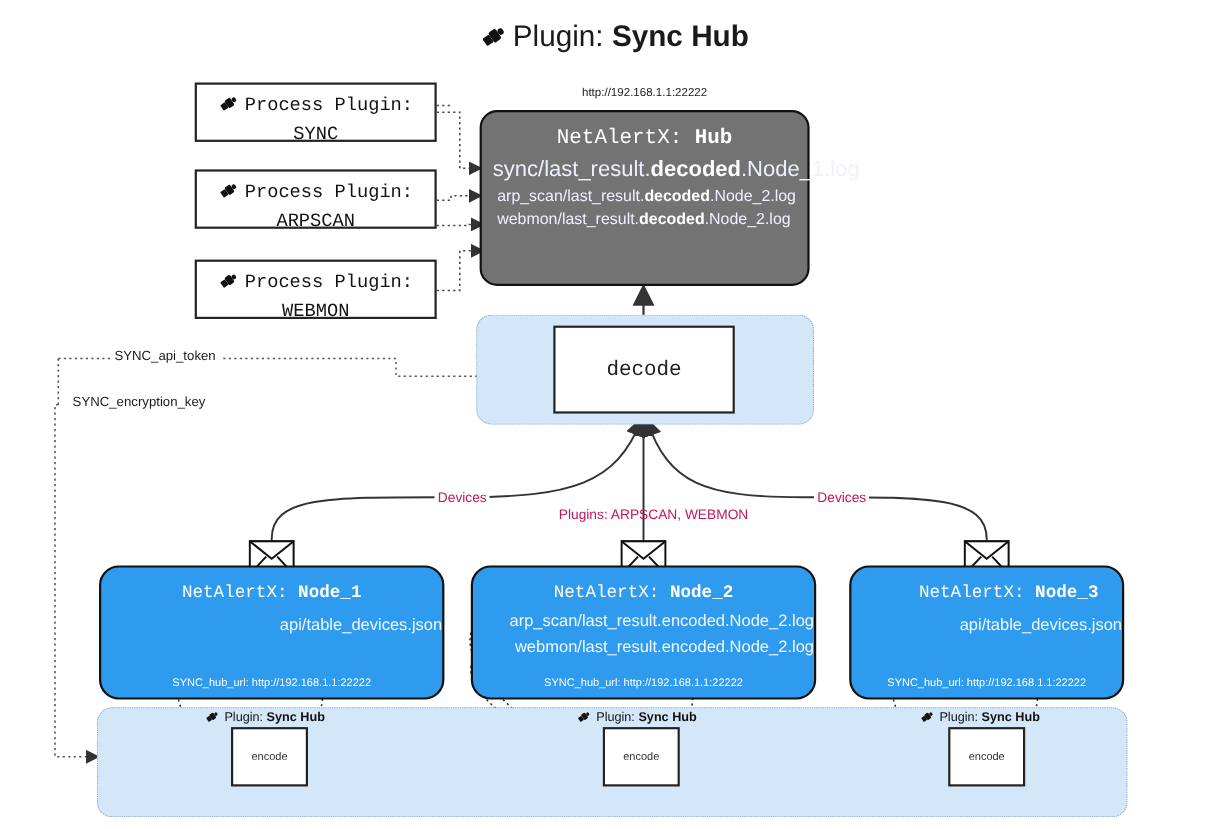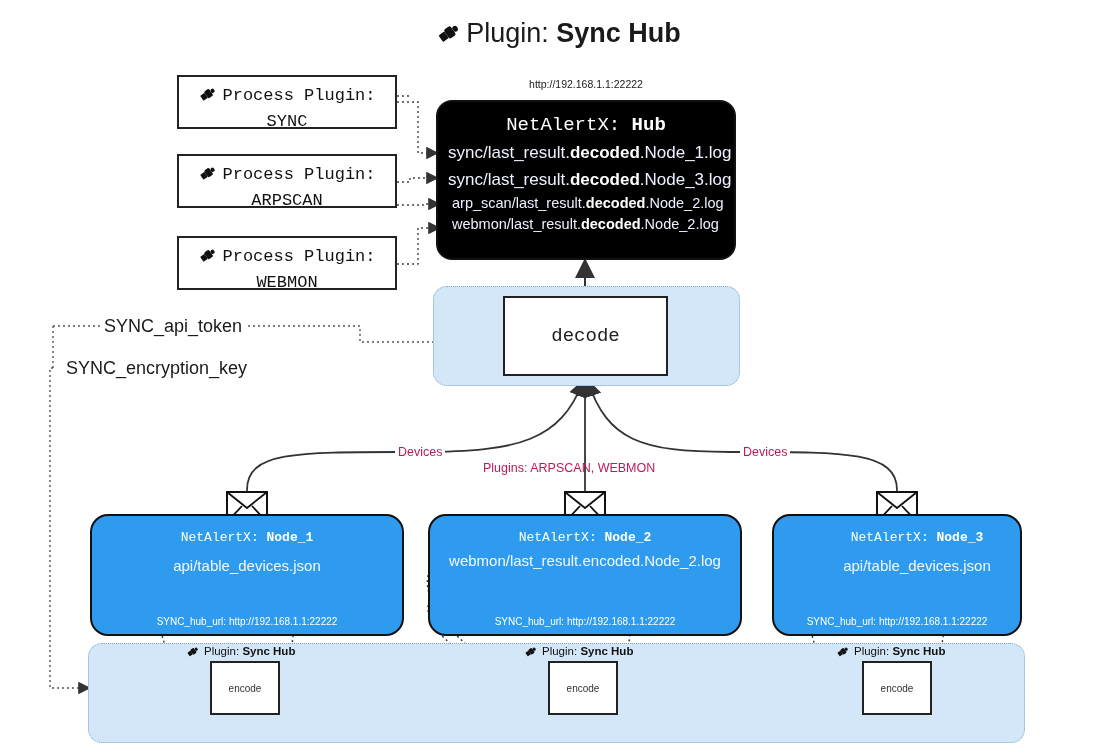--- a/index.html
+++ b/index.html
@@ -19,63 +19,63 @@
   
   .procbox{position:absolute;background:#ffffff;border:2px solid #222;
            box-sizing:border-box;font-family:"Liberation Mono",monospace;
            font-size:17px;line-height:1.35;color:#111;text-align:center;
            padding-top:8px;}
   .procbox .l1{display:block;white-space:nowrap;}
   .procbox .l2{display:block;}
 
   
   .hub{position:absolute;left:436px;top:100px;width:300px;height:160px;
-       background:#000000;border:2.5px solid #111;border-radius:16px;
+       background:#737373;border:2.5px solid #111;border-radius:16px;
        box-sizing:border-box;}
   .hub .hubtitle{font-family:"Liberation Mono",monospace;font-size:19px;color:#fff;
        text-align:center;margin-top:12px;white-space:nowrap;}
   .hub .hubtitle b{font-weight:bold;}
-  .hub .logline{font-size:17px;color:#eef0ff;white-space:nowrap;
+  .hub .logline{font-size:20px;color:#eef0ff;white-space:nowrap;
        margin-top:7px;padding-left:10px;}
   .hub .logline b{font-weight:bold;color:#ffffff;}
   .hub .logline.wide{font-size:14.5px;padding-left:14px;margin-top:5px;}
 
   
   .lightbox{position:absolute;background:#d4e7f8;border:1.6px dotted #7ba6cc;
             border-radius:14px;box-sizing:border-box;}
 
   .decode{position:absolute;left:503px;top:296px;width:165px;height:80px;
           background:#fff;border:2.2px solid #222;box-sizing:border-box;
           font-family:"Liberation Mono",monospace;font-size:19px;color:#222;
           display:flex;align-items:center;justify-content:center;}
 
   
   .node{position:absolute;background:#2f9bef;border:2.5px solid #111;
         border-radius:18px;box-sizing:border-box;}
-  .node .ntitle{font-family:"Liberation Mono",monospace;font-size:13px;color:#fff;
+  .node .ntitle{font-family:"Liberation Mono",monospace;font-size:16px;color:#fff;
         text-align:center;margin-top:14px;white-space:nowrap;}
   .node .ntitle b{font-weight:bold;}
-  .node .nline{font-size:15px;color:#f2f8ff;text-align:center;margin-top:12px;
+  .node .nline{font-size:15px;color:#f2f8ff;text-align:right;margin-top:12px;
         white-space:nowrap;}
   .node .nurl{position:absolute;left:0;right:0;bottom:7px;text-align:center;
         font-size:10px;color:#ffffff;white-space:nowrap;}
 
   
   .encode{position:absolute;width:70px;height:54px;background:#fff;
           border:2px solid #222;box-sizing:border-box;
           font-family:"Liberation Sans",sans-serif;font-size:10px;color:#333;
           display:flex;align-items:center;justify-content:center;}
   .encap{position:absolute;font-size:11.5px;color:#111;white-space:nowrap;}
   .encap b{font-weight:bold;}
 
   .edgelabel{position:absolute;font-size:12.5px;color:#be185d;
              background:#ffffff;white-space:nowrap;padding:0 3px;}
   .edgelabel.nobg{background:transparent;}
 
-  .tokenlabel{position:absolute;font-size:18px;color:#1a1a1a;background:#fff;
+  .tokenlabel{position:absolute;font-size:12px;color:#1a1a1a;background:#fff;
               white-space:nowrap;padding:0 4px;}
 </style>
 </head>
 <body>
 
 <div id="stage">
 
   <svg class="layer" viewBox="0 0 1117 754">
     <defs>
       <marker id="ah" markerWidth="9" markerHeight="9" refX="7" refY="4.5" orient="auto">
@@ -192,33 +192,32 @@
     </span>
     <span class="l2">WEBMON</span>
   </div>
 
   <div class="hub">
     <div class="hubtitle">
       <span>NetAlertX:</span>
       <b>Hub</b>
     </div>
     <div class="logline"><span>sync/last_result.</span><b>decoded</b><span>.Node_1.log</span></div>
-    <div class="logline"><span>sync/last_result.</span><b>decoded</b><span>.Node_3.log</span></div>
     <div class="logline wide"><span>arp_scan/last_result.</span><b>decoded</b><span>.Node_2.log</span></div>
     <div class="logline wide"><span>webmon/last_result.</span><b>decoded</b><span>.Node_2.log</span></div>
   </div>
 
   <div class="lightbox" style="left:433px;top:286px;width:307px;height:100px;"></div>
   <div class="decode">decode</div>
 
   <div class="tokenlabel" style="left:100px;top:316px;">SYNC_api_token</div>
   <div class="tokenlabel" style="left:62px;top:358px;">SYNC_encryption_key</div>
 
   <div class="edgelabel" style="left:395px;top:445px;">Devices</div>
-  <div class="edgelabel nobg" style="left:480px;top:461px;">Plugins: ARPSCAN, WEBMON</div>
+  <div class="edgelabel nobg" style="left:505px;top:461px;">Plugins: ARPSCAN, WEBMON</div>
   <div class="edgelabel" style="left:740px;top:445px;">Devices</div>
 
   <div style="position:absolute;left:226px;top:491px;">
     <svg width="42" height="32" viewBox="0 0 42 32">
       <rect x="1" y="1" width="40" height="30" fill="#fff" stroke="#111" stroke-width="2"></rect>
       <path d="M1,1 L21,17 L41,1" fill="none" stroke="#111" stroke-width="1.8"></path>
       <path d="M1,31 L16,15 M41,31 L26,15" fill="none" stroke="#111" stroke-width="1.8"></path>
     </svg>
   </div>
   <div style="position:absolute;left:564px;top:491px;">
@@ -246,20 +245,21 @@
       <span>SYNC_hub_url:</span>
       <span>http://192.168.1.1:22222</span>
     </div>
   </div>
 
   <div class="node" style="left:428px;top:514px;width:314px;height:122px;">
     <div class="ntitle">
       <span>NetAlertX:</span>
       <b>Node_2</b>
     </div>
+    <div class="nline" style="margin-top:8px;">arp_scan/last_result.encoded.Node_2.log</div>
     <div class="nline" style="margin-top:7px;">webmon/last_result.encoded.Node_2.log</div>
     <div class="nurl">
       <span>SYNC_hub_url:</span>
       <span>http://192.168.1.1:22222</span>
     </div>
   </div>
 
   <div class="node" style="left:772px;top:514px;width:250px;height:122px;padding-left:40px;">
     <div class="ntitle">
       <span>NetAlertX:</span>

